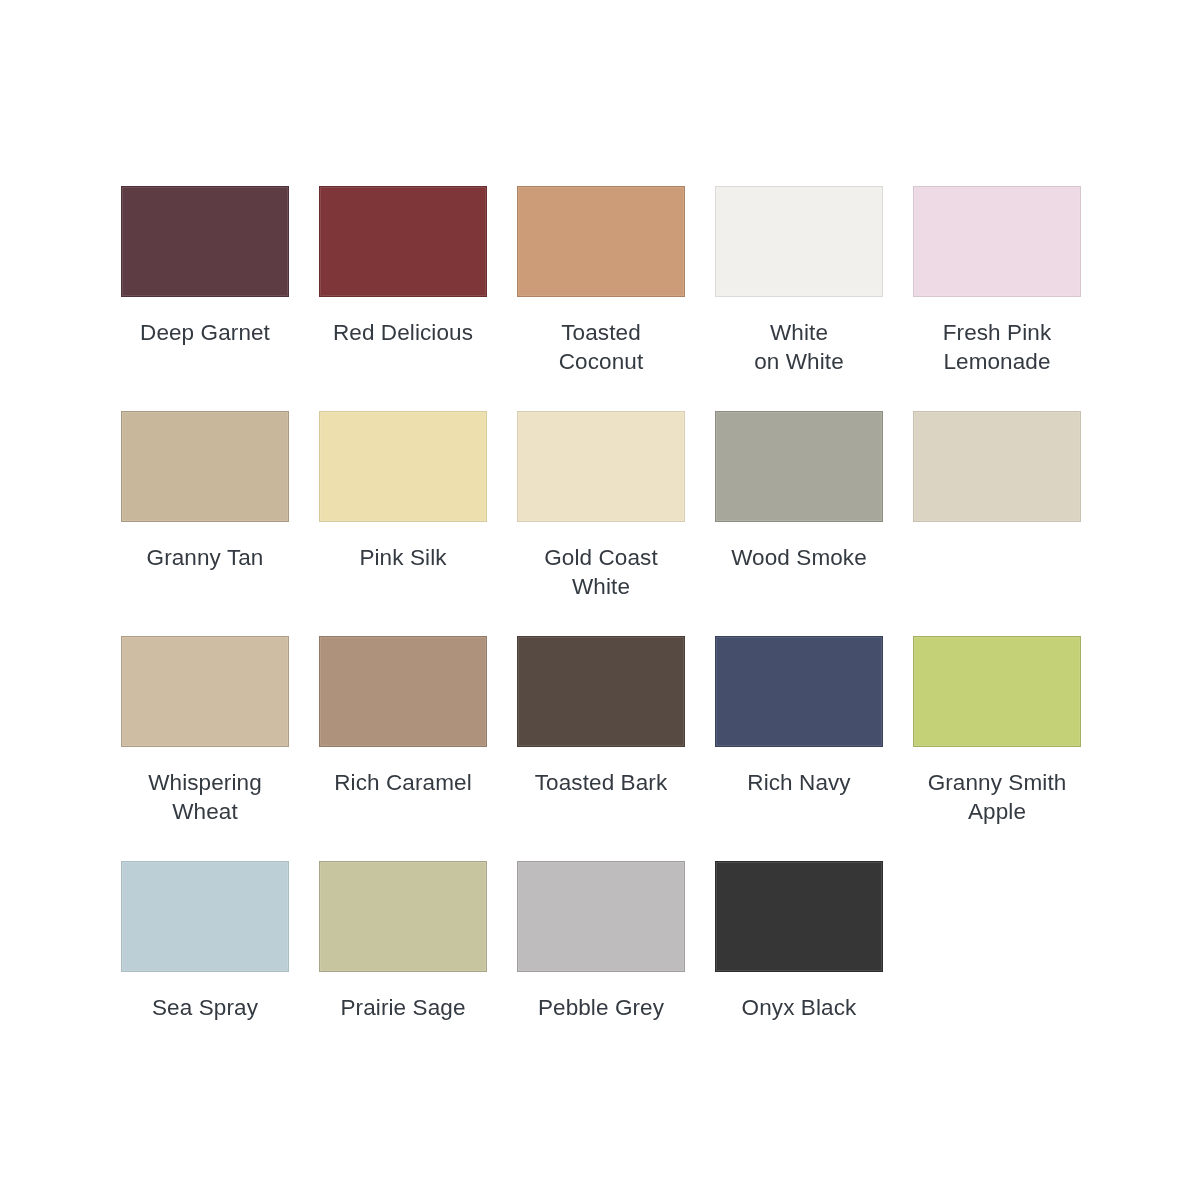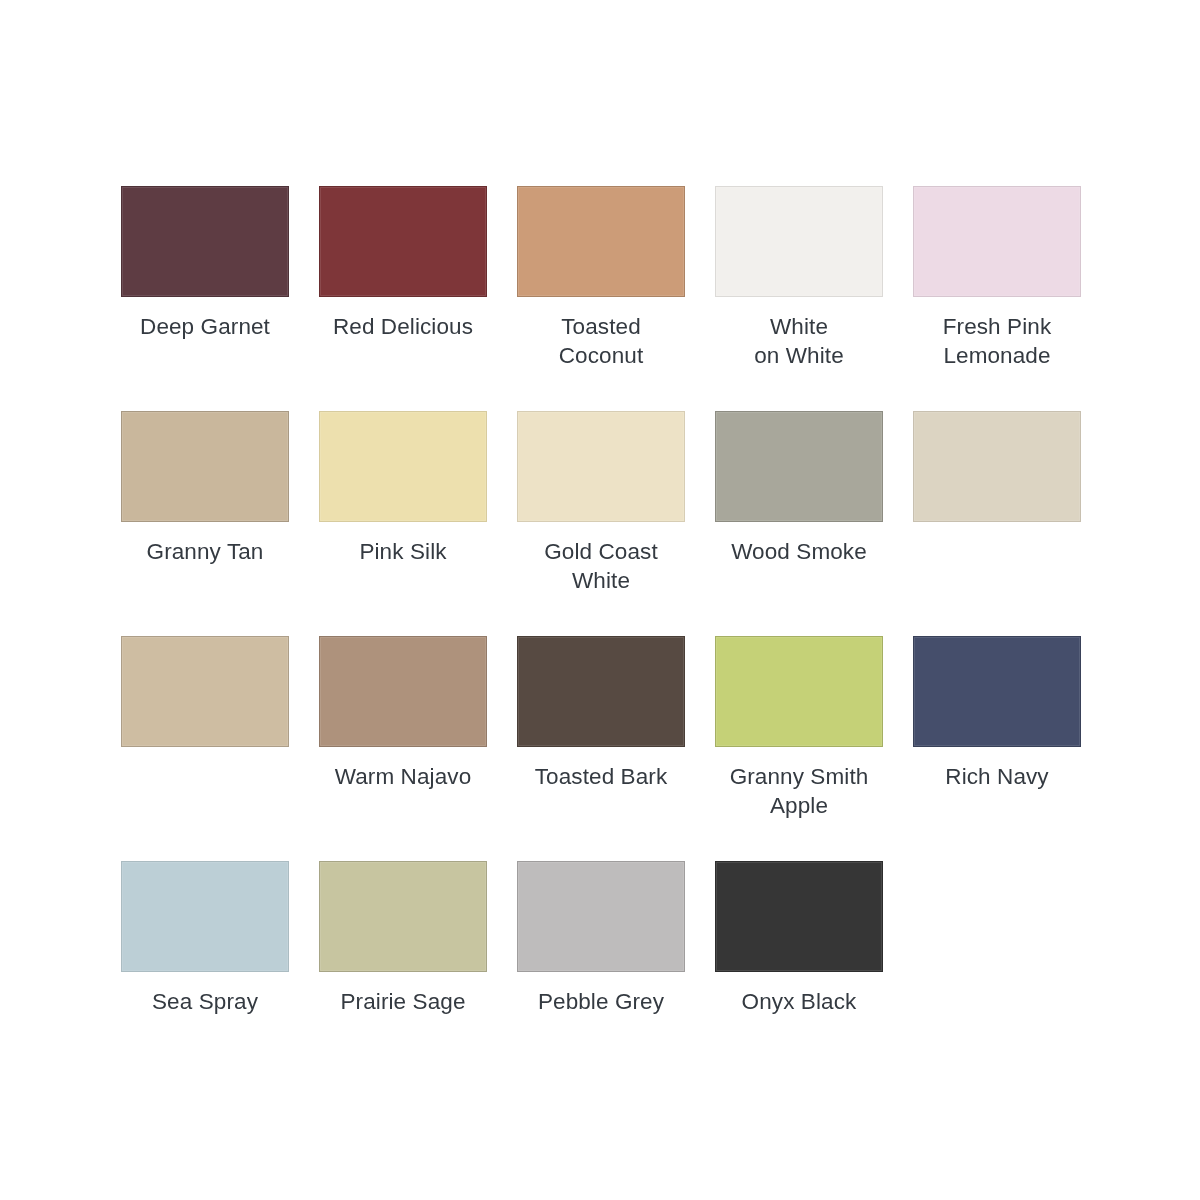--- a/index.html
+++ b/index.html
@@ -49,21 +49,21 @@
     border: 1px solid rgba(0, 0, 0, 0.16);
     box-shadow: inset 0 0 0 1px rgba(255, 255, 255, 0.10);
     flex: none;
   }
 
   .swatch-chip.is-pale {
     border-color: rgba(0, 0, 0, 0.09);
   }
 
   .swatch-label {
-    margin-top: 15px;
+    margin-top: 21px;
     width: 190px;
     text-align: center;
     color: #343a41;
     font-size: 22.5px;
     line-height: 29px;
     letter-spacing: 0.1px;
     white-space: pre-line;
     font-weight: 400;
   }
 </style>
@@ -110,37 +110,39 @@
       </div>
       <div class="swatch-cell">
         <div class="swatch-chip" style="background-color: rgb(168, 167, 155);"></div>
         <div class="swatch-label">Wood Smoke</div>
       </div>
       <div class="swatch-cell">
         <div class="swatch-chip is-pale" style="background-color: rgb(220, 212, 194);"></div>
       </div>
       <div class="swatch-cell">
         <div class="swatch-chip" style="background-color: rgb(206, 189, 162);"></div>
+        <div class="swatch-label">Whispering
+Wheat</div>
       </div>
       <div class="swatch-cell">
         <div class="swatch-chip" style="background-color: rgb(174, 146, 124);"></div>
-        <div class="swatch-label">Warm Najavo</div>
+        <div class="swatch-label">Rich Caramel</div>
       </div>
       <div class="swatch-cell">
         <div class="swatch-chip" style="background-color: rgb(87, 74, 66);"></div>
         <div class="swatch-label">Toasted Bark</div>
       </div>
       <div class="swatch-cell">
+        <div class="swatch-chip" style="background-color: rgb(69, 78, 107);"></div>
+        <div class="swatch-label">Rich Navy</div>
+      </div>
+      <div class="swatch-cell">
         <div class="swatch-chip" style="background-color: rgb(197, 209, 119);"></div>
         <div class="swatch-label">Granny Smith
 Apple</div>
-      </div>
-      <div class="swatch-cell">
-        <div class="swatch-chip" style="background-color: rgb(69, 78, 107);"></div>
-        <div class="swatch-label">Rich Navy</div>
       </div>
       <div class="swatch-cell">
         <div class="swatch-chip is-pale" style="background-color: rgb(188, 207, 214);"></div>
         <div class="swatch-label">Sea Spray</div>
       </div>
       <div class="swatch-cell">
         <div class="swatch-chip" style="background-color: rgb(199, 197, 160);"></div>
         <div class="swatch-label">Prairie Sage</div>
       </div>
       <div class="swatch-cell">

